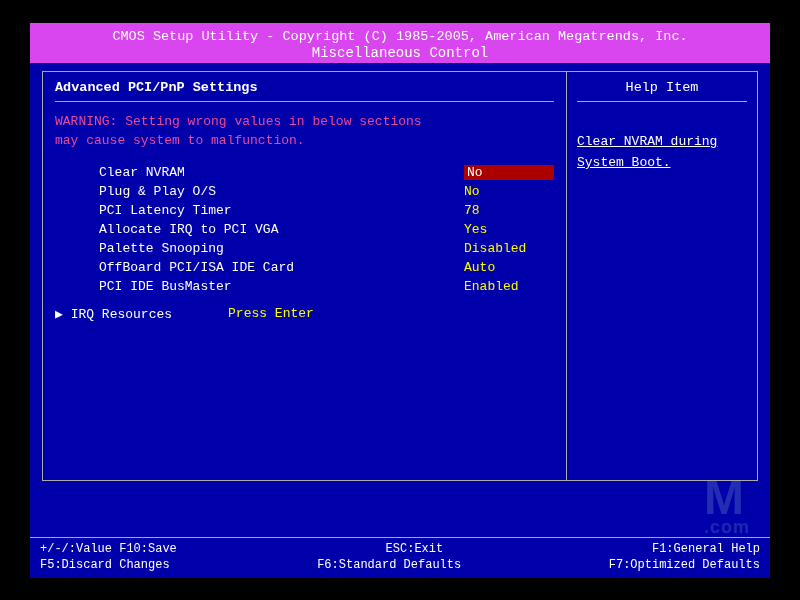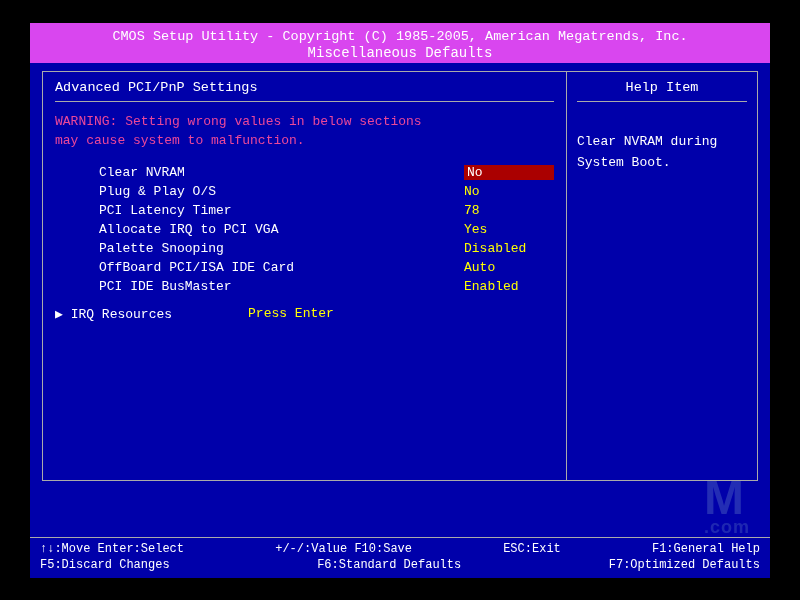--- a/index.html
+++ b/index.html
@@ -46,20 +46,21 @@
     }
     #right-panel {
       width: 190px;
       padding: 8px 10px;
       font-size: 13px;
     }
     .panel-title {
       color: #ffffff;
       font-size: 13.5px;
       margin-bottom: 6px;
+      font-weight: bold;
     }
     .panel-divider {
       border: none;
       border-top: 1px solid #aaaaaa;
       margin: 4px 0 10px 0;
     }
     .warning-text {
       color: #ec4899;
       font-size: 13px;
       margin-bottom: 14px;
@@ -94,21 +95,21 @@
       align-items: center;
       margin-top: 12px;
     }
     .irq-label {
       color: #ffffff;
       font-size: 13px;
     }
     .irq-value {
       color: #ffff00;
       font-size: 13px;
-      margin-left: 76px;
+      margin-left: 56px;
     }
     .help-title {
       color: #ffffff;
       text-align: center;
       font-size: 13.5px;
       margin-bottom: 6px;
     }
     .help-divider {
       border: none;
       border-top: 1px solid #aaaaaa;
@@ -157,21 +158,21 @@
       color: #ffffff;
       font-size: 12px;
     }
   </style>
 </head>
 <body>
 
 <div id="screen">
   <div id="header">
     <div>CMOS Setup Utility - Copyright (C) 1985-2005, American Megatrends, Inc.</div>
-    <div class="title-line2">Miscellaneous Defaults</div>
+    <div class="title-line2">Miscellaneous Control</div>
   </div>
 
   <div id="main-area">
     <div id="left-panel">
       <div class="panel-title">Advanced PCI/PnP Settings</div>
       <hr class="panel-divider">
       <div class="warning-text">
         <span style="white-space:pre-line;">WARNING: Setting wrong values in below sections
   may cause system to malfunction.</span>
       </div>
@@ -207,35 +208,34 @@
           </div>
         </div>
       <div class="irq-row">
         <span class="irq-label">▶ IRQ Resources</span>
         <span class="irq-value">Press Enter</span>
       </div>
     </div>
     <div id="right-panel">
       <div class="help-title">Help Item</div>
       <hr class="help-divider">
-      <div class="help-text" style="white-space:pre-line;">
+      <div class="help-text" style="white-space:pre-line;text-decoration:underline;">
         <span>Clear NVRAM during
 System Boot.</span>
       </div>
     </div>
   </div>
 
   <div id="watermark">
     <span>M</span>
     <span class="watermark-sub">.com</span>
   </div>
 
   <div id="footer">
     <div class="footer-row">
-      <span class="footer-item">↑↓:Move   Enter:Select</span>
       <span class="footer-item">+/-/:Value  F10:Save</span>
       <span class="footer-item">ESC:Exit</span>
       <span class="footer-item">F1:General Help</span>
     </div>
     <div class="footer-row">
       <span class="footer-item">F5:Discard Changes</span>
       <span class="footer-item">F6:Standard Defaults</span>
       <span class="footer-item">F7:Optimized Defaults</span>
     </div>
   </div>

